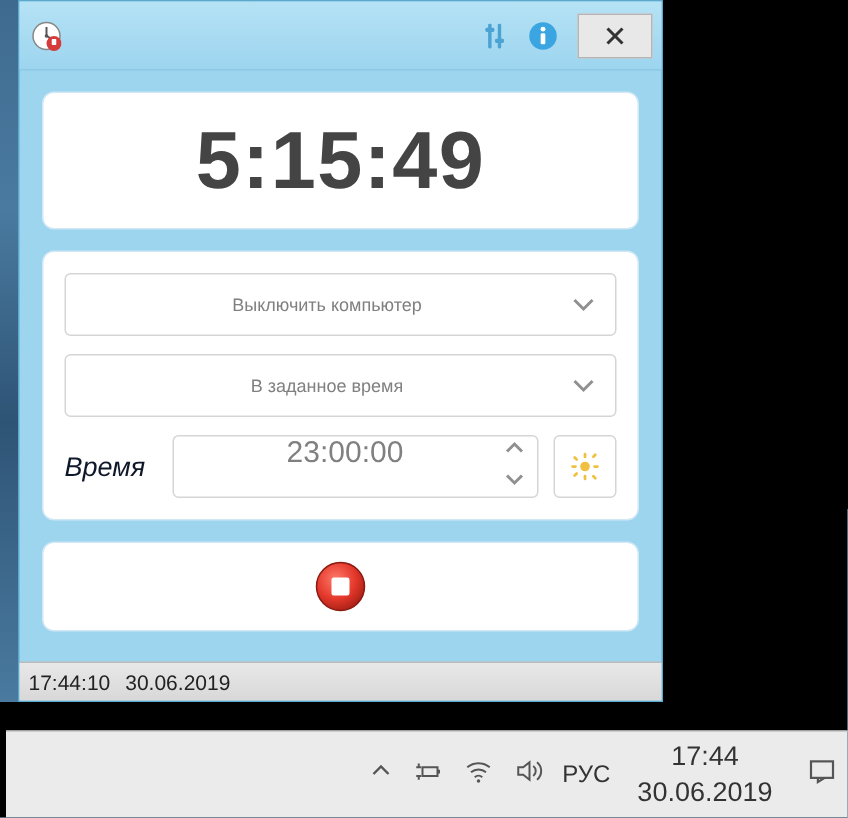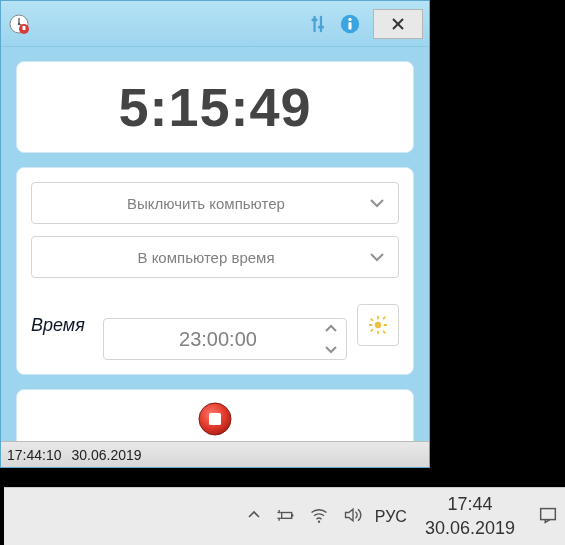--- a/index.html
+++ b/index.html
@@ -14,21 +14,21 @@
     .desktop-strip {
       position: absolute;
       left: 0;
       top: 0;
       width: 12px;
       height: 468px;
       background: linear-gradient(180deg, #3f6a8f 0%, #4a7aa0 30%, #2e5475 60%, #4a7aa0 100%);
     }
     .app-window {
       position: absolute;
-      left: 0;
+      left: 12px;
       top: 0;
       width: 430px;
       height: 468px;
       background: #9dd5ef;
       border: 1px solid #5aa9cc;
     }
     .titlebar {
       height: 46px;
       background: linear-gradient(180deg, #b5e2f5 0%, #9dd5ef 100%);
       display: flex;
@@ -86,47 +86,46 @@
       border: 1px solid #d5d5d5;
       border-radius: 4px;
       height: 42px;
       margin-bottom: 12px;
       padding: 0 12px;
       cursor: pointer;
     }
     .dropdown-label {
       flex: 1;
       text-align: center;
-      font-size: 15px;
+      font-size: 12px;
       color: #808080;
     }
     .chevron {
       width: 18px;
       height: 18px;
     }
     .time-row {
       display: flex;
       align-items: center;
       gap: 10px;
     }
     .time-label {
       font-size: 18px;
       color: #0f172a;
       width: 62px;
       font-style: italic;
     }
     .time-input-wrap {
       flex: 1;
       display: flex;
-      align-items: center;
+      align-items: flex-start;
       border: 1px solid #d5d5d5;
       border-radius: 4px;
       height: 42px;
       padding: 0 8px;
-      margin-top: 28px;
     }
     .time-value {
       flex: 1;
       text-align: center;
       font-size: 20px;
       color: #808080;
     }
     .spinner {
       display: flex;
       flex-direction: column;
@@ -257,21 +256,21 @@
     <div class="panel">
       <div class="dropdown">
         <span class="dropdown-label">Выключить компьютер</span>
         <span class="chevron">
           <svg viewBox="0 0 18 18">
               <polyline points="3,6 9,12 15,6" fill="none" stroke="#909090" stroke-width="2"></polyline>
             </svg>
         </span>
       </div>
       <div class="dropdown">
-        <span class="dropdown-label">В компьютер время</span>
+        <span class="dropdown-label">В заданное время</span>
         <span class="chevron">
           <svg viewBox="0 0 18 18">
               <polyline points="3,6 9,12 15,6" fill="none" stroke="#909090" stroke-width="2"></polyline>
             </svg>
         </span>
       </div>
       <div class="time-row">
         <span class="time-label">Время</span>
         <div class="time-input-wrap">
           <span class="time-value">23:00:00</span>

